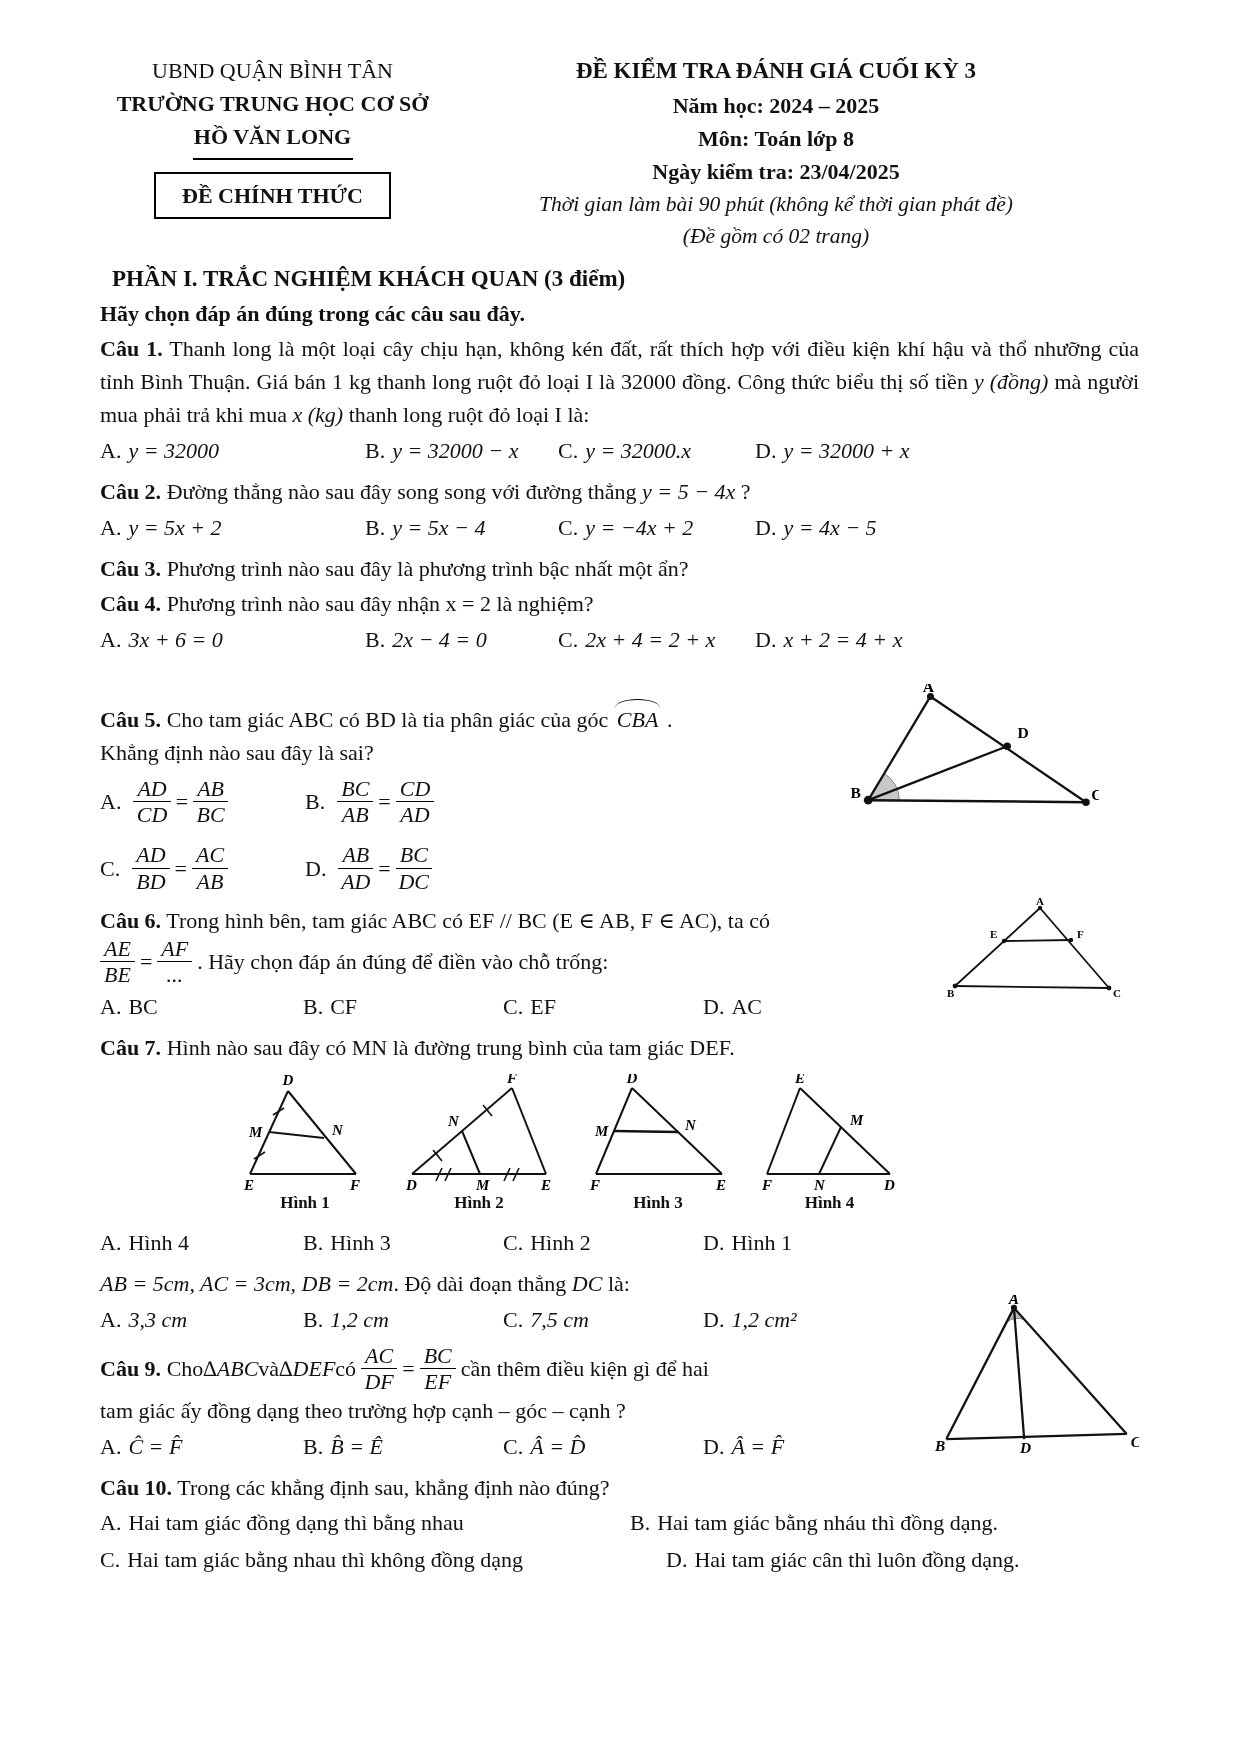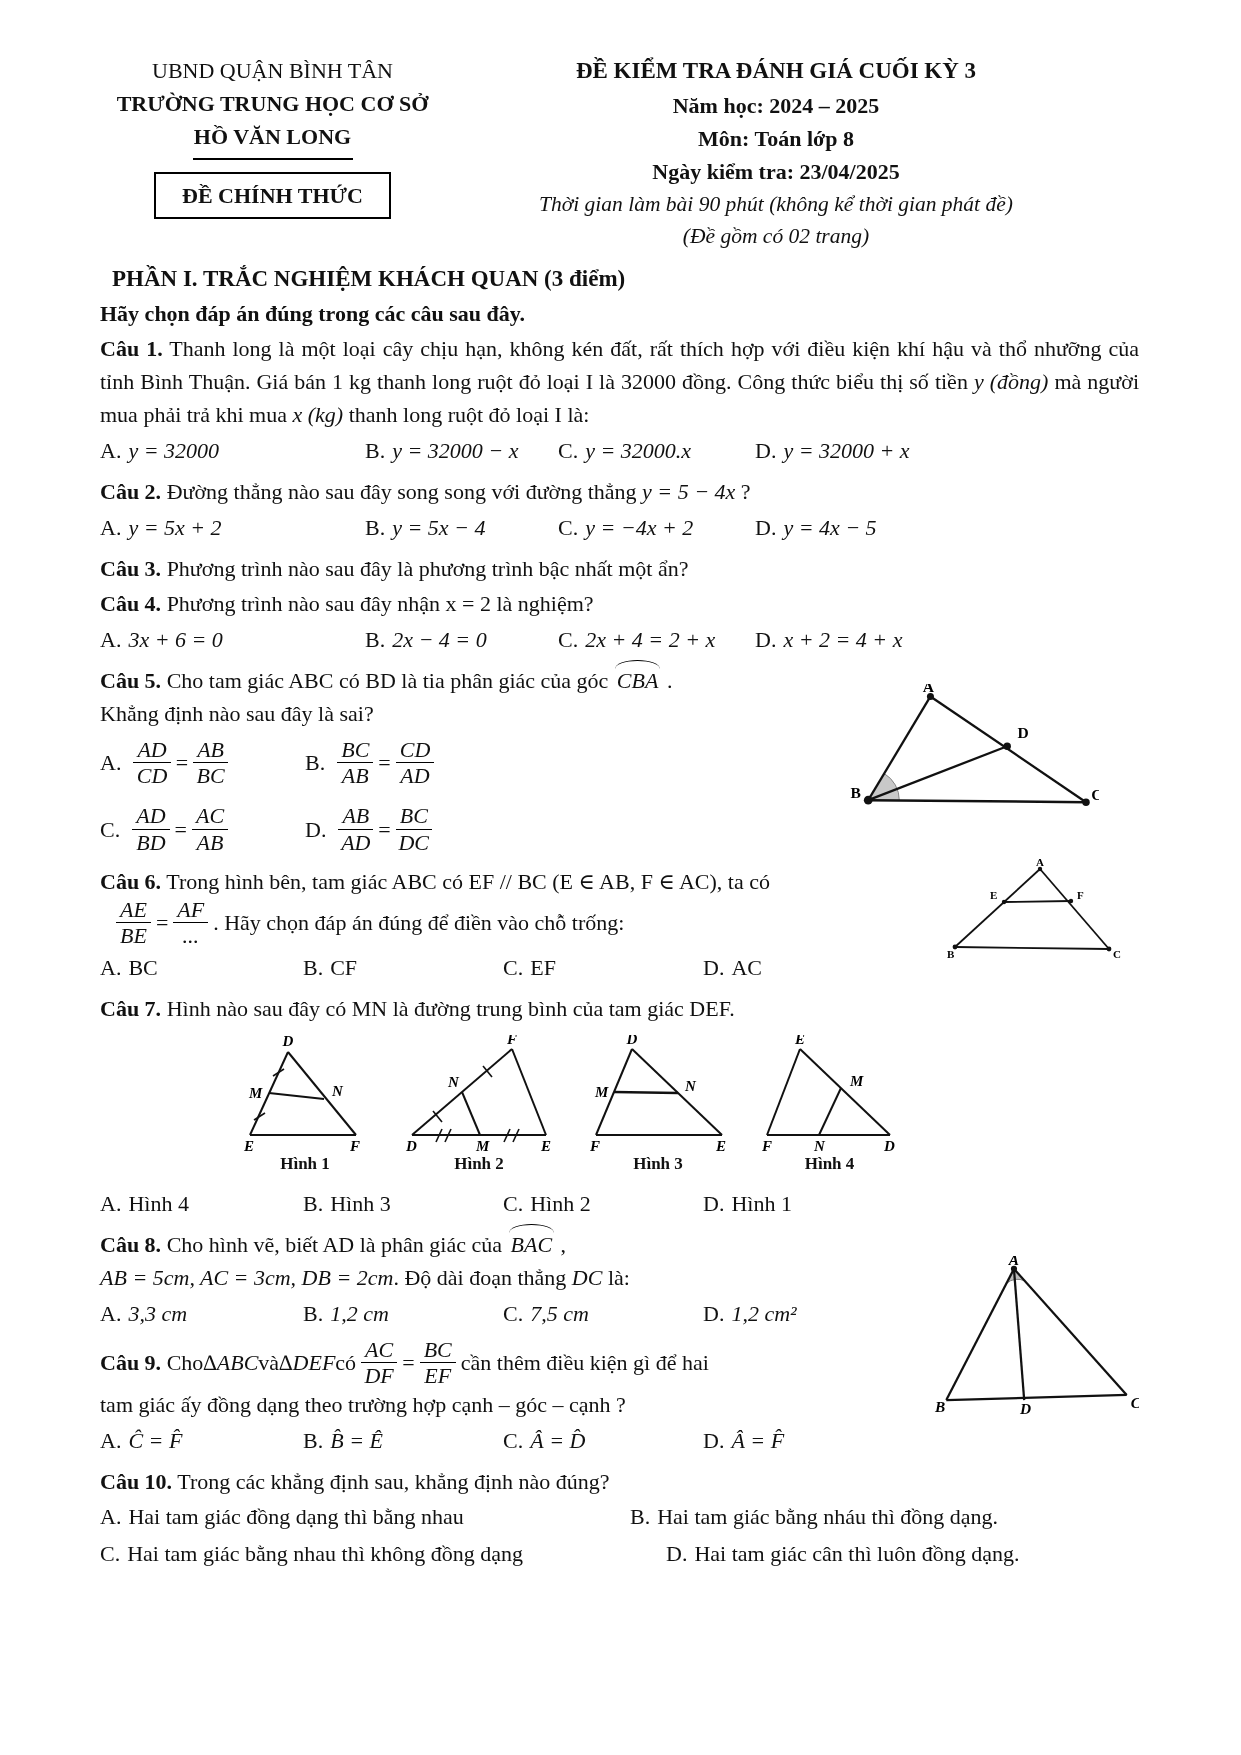--- a/index.html
+++ b/index.html
@@ -36,21 +36,21 @@
   .opt{white-space:nowrap;}
   .optf{display:flex;align-items:center;white-space:nowrap;}
   .ok{margin-right:7px;}
   
   .frac{display:inline-block;vertical-align:middle;text-align:center;font-style:italic;
         line-height:1.08;margin:0 5px;}
   .frac .num{display:block;padding:0 4px 1px;border-bottom:1.7px solid #000;}
   .frac .den{display:block;padding-top:1px;}
   .fracline{display:flex;align-items:center;}
   
-  .overarc{position:relative;font-style:italic;display:inline-block;padding:0 3px;}
+  .overarc{position:relative;font-style:italic;display:inline-block;padding:0 3px;margin-top:39px;}
   .overarc::before{content:"";position:absolute;left:1px;right:1px;top:-4px;height:8px;
         border-top:1.8px solid #000;border-radius:50% 50% 0 0 / 100% 100% 0 0;}
   
   .rel{position:relative;}
   .fig-abs{position:absolute;}
   .q7figs{display:flex;gap:34px;margin:10px 0 2px 140px;}
   .q7fig{text-align:center;}
   .q7cap{font-weight:bold;font-size:17px;font-family:"Liberation Serif",serif;margin-top:-2px;}
   svg{display:block;}
   svg text{font-family:"Liberation Serif","DejaVu Serif",serif;}
@@ -204,21 +204,21 @@
       </svg>
     </div>
   </div>
 
   <div class="q rel">
     <div class="qtext" style="width:860px;">
       <b class="qlabel">Câu 6.</b>
       <span>Trong hình bên, tam giác ABC có EF // BC (E ∈ AB, F ∈ AC), ta có</span>
     </div>
     <div class="fracline">
-      <span class="frac" style="margin-left:16px;">
+      <span class="frac" style="margin-left:0;">
           <span class="num">AE</span>
           <span class="den">BE</span>
         </span>
       <span>=</span>
       <span class="frac">
           <span class="num">AF</span>
           <span class="den">...</span>
         </span>
       <span>. Hãy chọn đáp án đúng để điền vào chỗ trống:</span>
     </div>
@@ -328,24 +328,20 @@
       <span class="opt"><span class="ok">A.</span><span>Hình 4</span></span>
       <span class="opt"><span class="ok">B.</span><span>Hình 3</span></span>
       <span class="opt"><span class="ok">C.</span><span>Hình 2</span></span>
       <span class="opt"><span class="ok">D.</span><span>Hình 1</span></span>
     </div>
   </div>
 
   <div class="rel">
     <div class="q">
       <div style="width:830px;">
-        <b class="qlabel">Câu 8.</b>
-        <span>Cho hình vẽ, biết AD là phân giác của </span><span class="overarc">BAC</span><span> ,</span>
-      </div>
-      <div style="width:830px;">
         <span class="m">AB = 5cm, AC = 3cm, DB = 2cm</span><span>. Độ dài đoạn thẳng </span><span class="m">DC</span><span> là:</span>
       </div>
       <div class="opts">
         <span class="opt"><span class="ok">A.</span><span class="m">3,3 cm</span></span>
         <span class="opt"><span class="ok">B.</span><span class="m">1,2 cm</span></span>
         <span class="opt"><span class="ok">C.</span><span class="m">7,5 cm</span></span>
         <span class="opt"><span class="ok">D.</span><span class="m">1,2 cm²</span></span>
       </div>
     </div>
     <div class="q">

